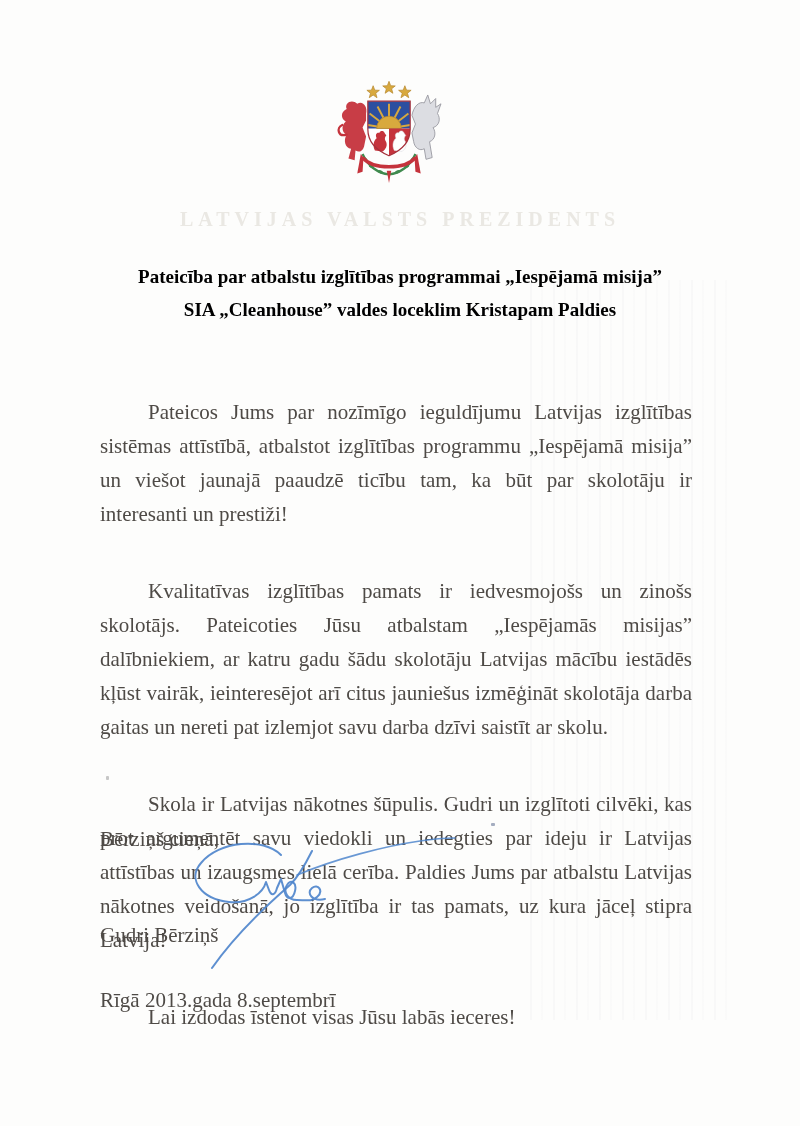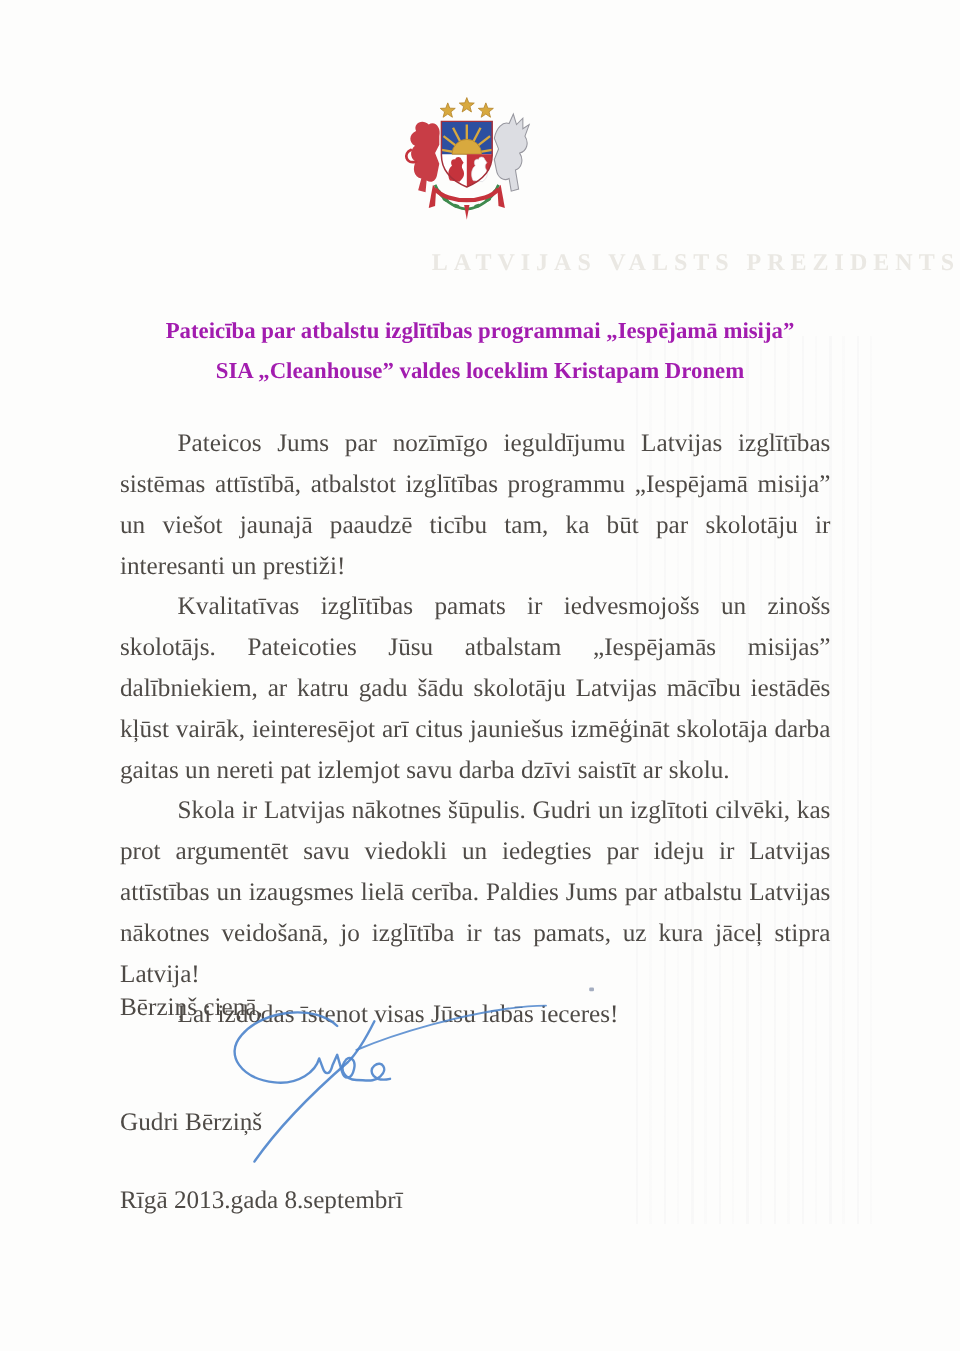--- a/index.html
+++ b/index.html
@@ -16,38 +16,38 @@
     background:repeating-linear-gradient(90deg,
       rgba(70,70,100,0.028) 0 2px, transparent 2px 11px,
       rgba(70,70,100,0.015) 11px 13px, transparent 13px 23px);
     pointer-events:none;
   }
   .emblem {
     position:absolute; left:336px; top:80px; width:106px; height:104px;
   }
   .watermark {
     position:absolute; left:0; top:208px; width:800px;
-    text-align:right;
+    text-align:center;
     font-size:20px; font-weight:bold; letter-spacing:5px;
     color:#eae8e3;
     text-transform:uppercase;
     font-family:Liberation Serif, serif;
   }
   .title-block {
     position:absolute; left:100px; top:260px; width:600px;
     text-align:center;
     font-size:19px; font-weight:bold; line-height:33px;
-    color:#a21caf;
+    color:#000000;
   }
   .body-block {
     position:absolute; left:100px; top:352px; width:592px;
     font-size:21px; line-height:34px;
     text-align:justify;
   }
-  .body-block p { text-indent:48px; }
+  .body-block p { text-indent:48px;margin-top:43px; }
   .salutation { position:absolute; left:100px; top:827px; font-size:21px; }
   .signature-svg { position:absolute; left:185px; top:833px; width:272px; height:140px; }
   .signatory { position:absolute; left:100px; top:923px; font-size:21px; }
   .dateline { position:absolute; left:100px; top:988px; font-size:21px; }
   .speck-1 { position:absolute; left:106px; top:776px; width:3px; height:4px;
              background:#9a9a9a; opacity:.55; border-radius:1px; }
   .speck-2 { position:absolute; left:491px; top:823px; width:4px; height:3px;
              background:#7d8aa6; opacity:.7; border-radius:1px; }
 </style>
 </head>
@@ -105,21 +105,21 @@
 
     <path d="M66,80 C63,74 65,68 68,66 C66,62 68,59 71,60 C72,57 76,57 77,60 L79,63 C77,65 77,67 78,69 C80,72 80,76 77,79 L75,81 Z" fill="#ffffff" stroke="#d9d9de" stroke-width="0.6"></path>
     <path d="M36,24 H84 V56 Q84,76 60,86 Q36,76 36,56 Z" fill="none" stroke="#a5303a" stroke-width="1.4"></path>
   </svg>
 </div>
 
 <div class="watermark">LATVIJAS VALSTS PREZIDENTS</div>
 
 <div class="title-block">
   <div>Pateicība par atbalstu izglītības programmai „Iespējamā misija”</div>
-  <div>SIA „Cleanhouse” valdes loceklim Kristapam Dronem</div>
+  <div>SIA „Cleanhouse” valdes loceklim Kristapam Paldies</div>
 </div>
 
 <div class="body-block">
   <p>Pateicos Jums par nozīmīgo ieguldījumu Latvijas izglītības sistēmas attīstībā, atbalstot izglītības programmu „Iespējamā misija” un viešot jaunajā paaudzē ticību tam, ka būt par skolotāju ir interesanti un prestiži!</p>
   <p>Kvalitatīvas izglītības pamats ir iedvesmojošs un zinošs skolotājs. Pateicoties Jūsu atbalstam „Iespējamās misijas” dalībniekiem, ar katru gadu šādu skolotāju Latvijas mācību iestādēs kļūst vairāk, ieinteresējot arī citus jauniešus izmēģināt skolotāja darba gaitas un nereti pat izlemjot savu darba dzīvi saistīt ar skolu.</p>
   <p>Skola ir Latvijas nākotnes šūpulis. Gudri un izglītoti cilvēki, kas prot argumentēt savu viedokli un iedegties par ideju ir Latvijas attīstības un izaugsmes lielā cerība. Paldies Jums par atbalstu Latvijas nākotnes veidošanā, jo izglītība ir tas pamats, uz kura jāceļ stipra Latvija!</p>
   <p>Lai izdodas īstenot visas Jūsu labās ieceres!</p>
 </div>
 
 <div class="salutation">Bērziņš cieņā,</div>

